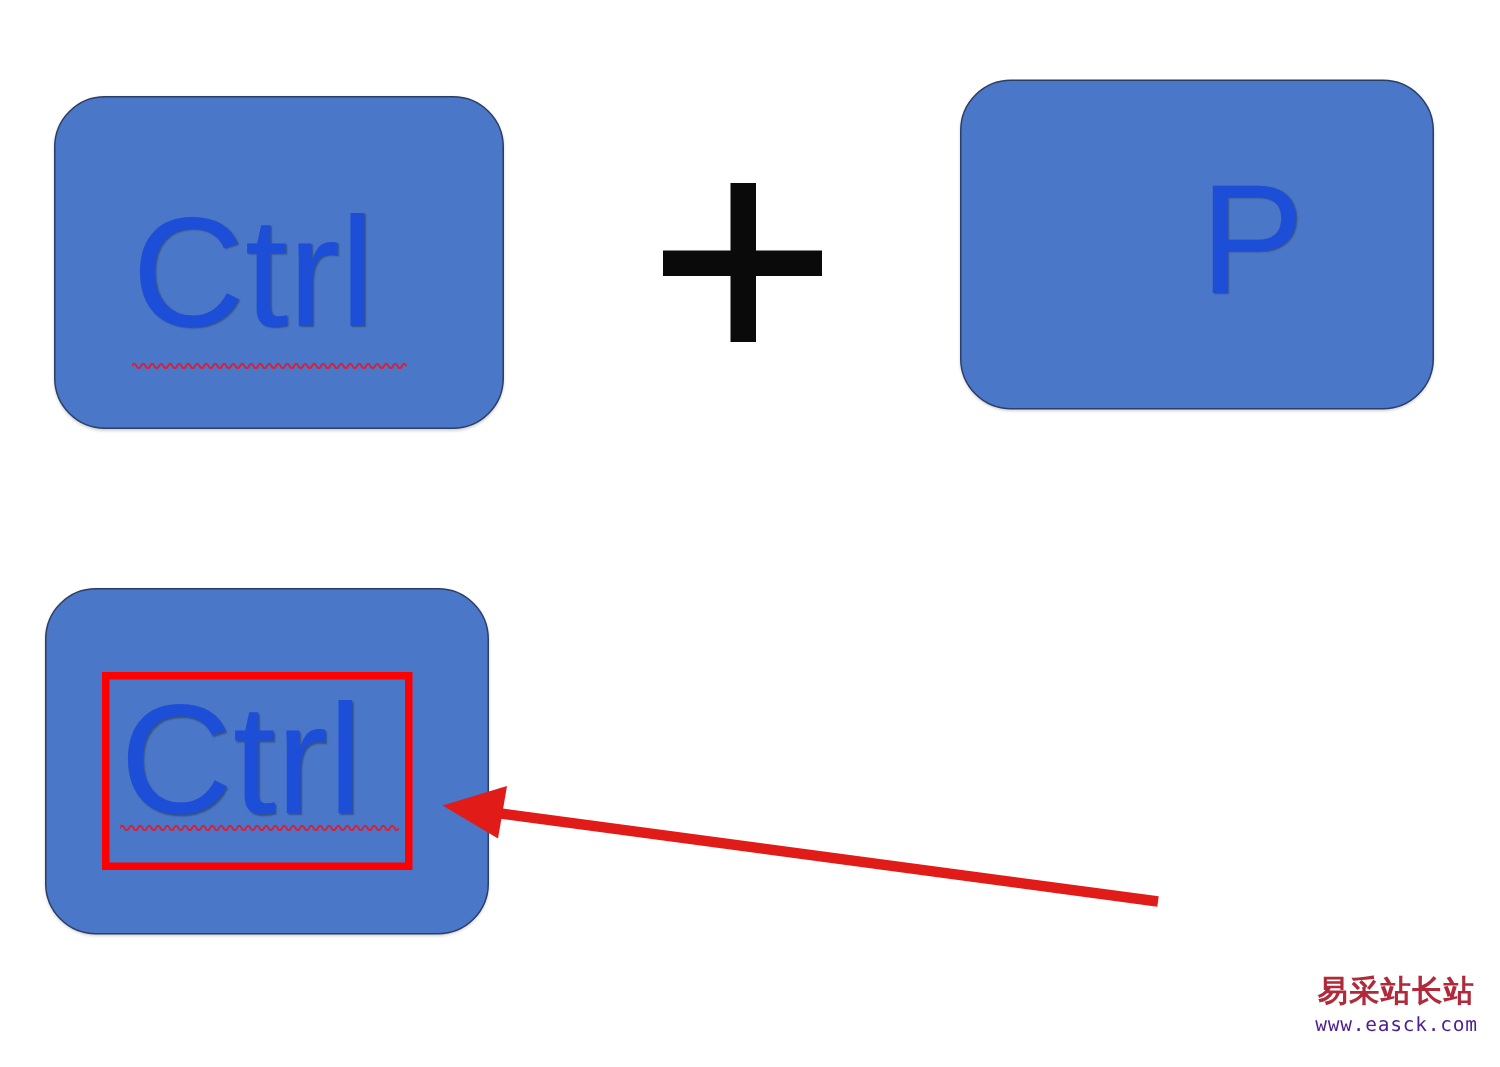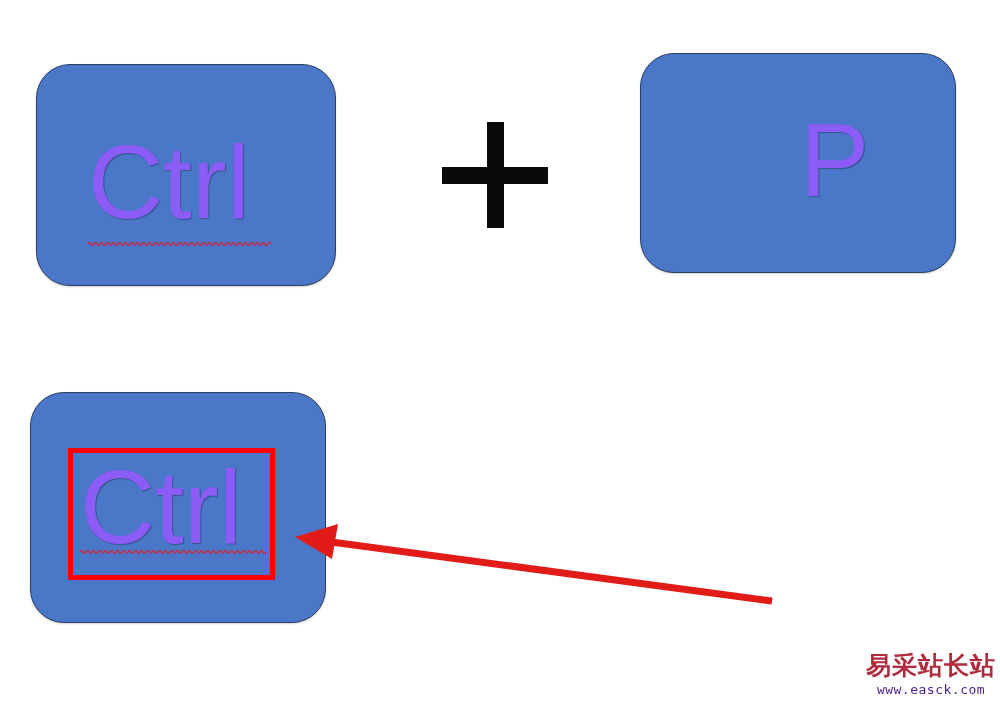--- a/index.html
+++ b/index.html
@@ -22,21 +22,21 @@
   .keycap {
     position: absolute;
     background: #4a77c8;
     border: 1px solid #2c3e66;
     border-radius: 34px;
     box-sizing: border-box;
     box-shadow: 0 1px 2px rgba(0,0,0,0.18);
   }
   .keycap-label {
     position: absolute;
-    color: #8b5cf6;
+    color: #1d4ed8;
     font-family: "Liberation Sans", sans-serif;
     font-weight: 400;
     line-height: 1;
     white-space: nowrap;
     text-shadow: 1px 1px 1px rgba(0,0,0,0.30);
   }
 
   
   #key-ctrl-top {
     left: 36px;
@@ -148,22 +148,22 @@
     position: absolute;
     left: 866px;
     top: 652px;
     width: 130px;
     text-align: center;
     user-select: none;
   }
   #watermark-cn {
     display: block;
     color: #b02a3c;
-    font-family: Liberation Sans, sans-serif;
-    font-size: 25px;
+    font-family: Liberation Mono, monospace;
+    font-size: 20px;
     font-weight: 700;
     letter-spacing: 1px;
     line-height: 1.1;
     white-space: nowrap;
   }
   #watermark-url {
     display: block;
     color: #4c1d95;
     font-family: "DejaVu Sans Mono", monospace;
     font-size: 13px;

